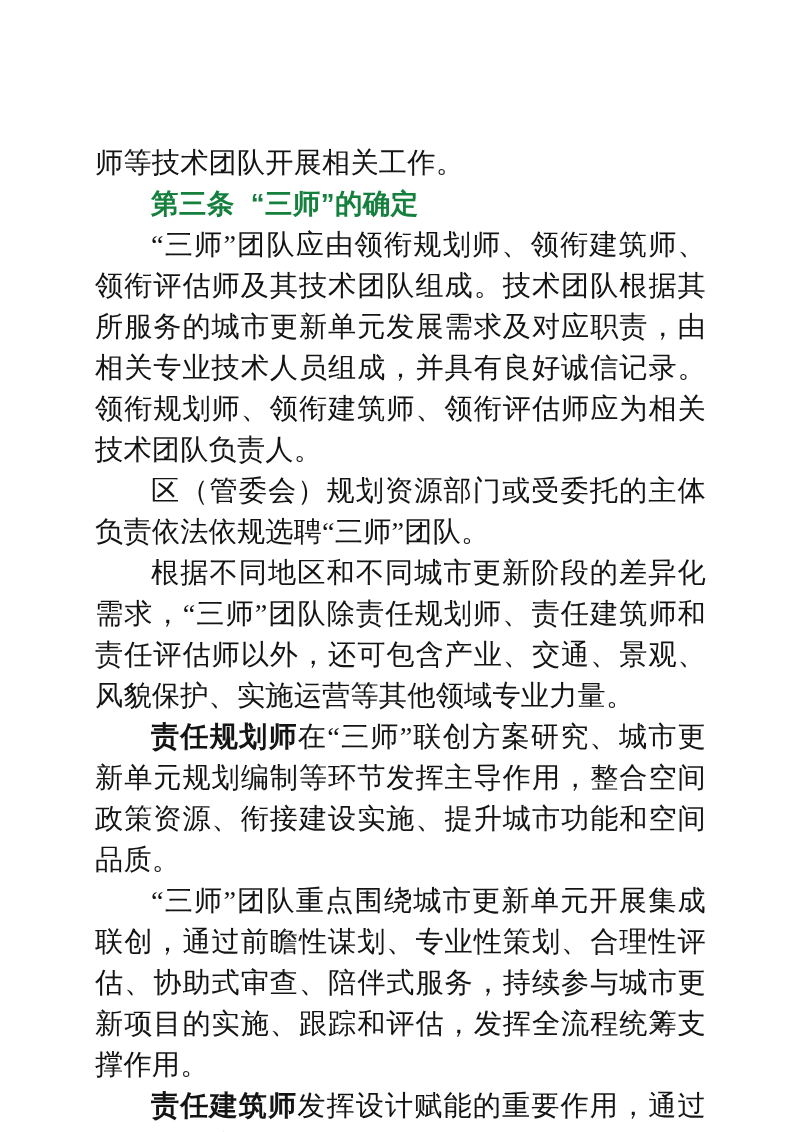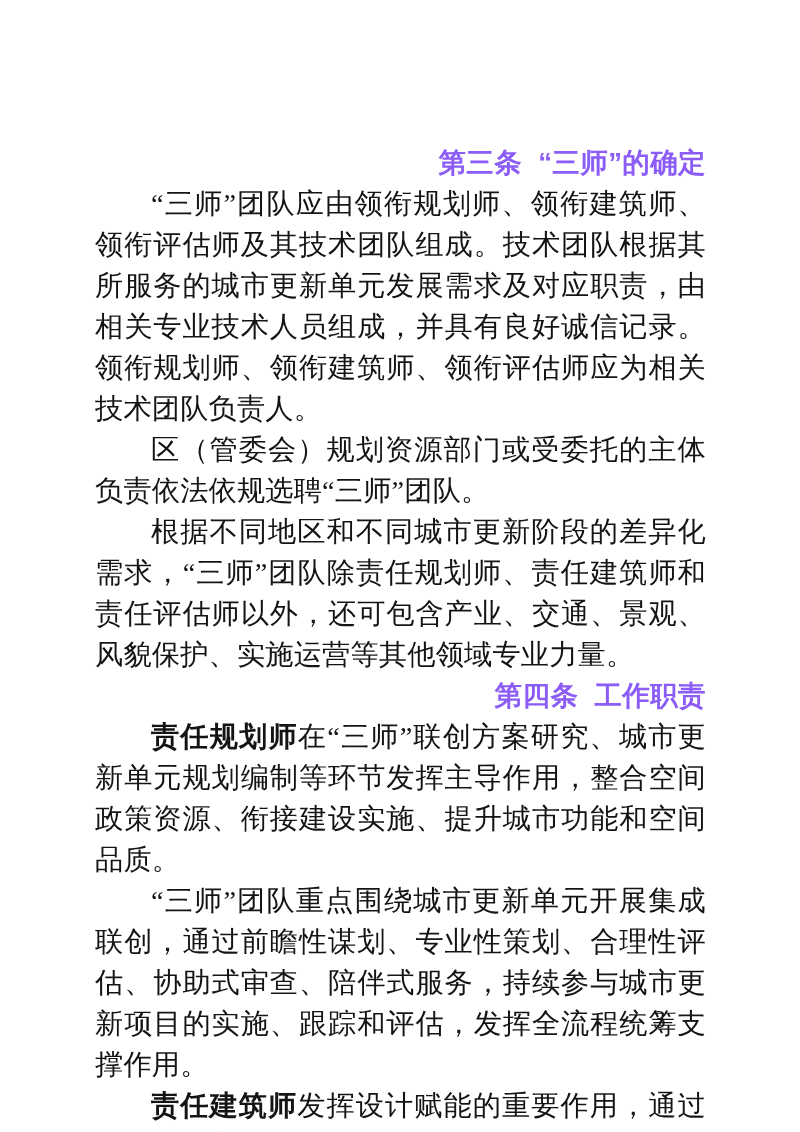--- a/index.html
+++ b/index.html
@@ -42,26 +42,25 @@
   .para.noindent {
     text-indent: 0;
   }
 
   
   .heading {
     font-family: "Liberation Sans", "DejaVu Sans", sans-serif;
     font-size: 27.5px;
     line-height: 41px;
     font-weight: bold;
-    color: #8b5cf6;
+    color: #15803d;
     margin: 0;
     text-indent: 56px;
     letter-spacing: 0.4px;
     white-space: pre;
-    text-align: right;
   }
 
   
   .term {
     font-family: "Liberation Serif", "DejaVu Serif", serif;
     font-weight: bold;
     letter-spacing: 0.2px;
   }
 
   
@@ -77,30 +76,30 @@
     letter-spacing: 3px;
   }
 </style>
 </head>
 <body>
 
 <div class="page">
 
   <div class="content">
 
+    <p class="para noindent">师等技术团队开展相关工作。</p>
 
     <p class="heading">第三条  “三师”的确定</p>
 
     <p class="para">“三师”团队应由领衔规划师、领衔建筑师、领衔评估师及其技术团队组成。技术团队根据其所服务的城市更新单元发展需求及对应职责，由相关专业技术人员组成，并具有良好诚信记录。领衔规划师、领衔建筑师、领衔评估师应为相关技术团队负责人。</p>
 
     <p class="para">区（管委会）规划资源部门或受委托的主体负责依法依规选聘“三师”团队。</p>
 
     <p class="para">根据不同地区和不同城市更新阶段的差异化需求，“三师”团队除责任规划师、责任建筑师和责任评估师以外，还可包含产业、交通、景观、风貌保护、实施运营等其他领域专业力量。</p>
 
-    <p class="heading">第四条  工作职责</p>
 
     <p class="para"><span class="term">责任规划师</span><span>在“三师”联创方案研究、城市更新单元规划编制等环节发挥主导作用，整合空间政策资源、衔接建设实施、提升城市功能和空间品质。</span></p>
 
     <p class="para">“三师”团队重点围绕城市更新单元开展集成联创，通过前瞻性谋划、专业性策划、合理性评估、协助式审查、陪伴式服务，持续参与城市更新项目的实施、跟踪和评估，发挥全流程统筹支撑作用。</p>
 
     <p class="para"><span class="term">责任建筑师</span><span>发挥设计赋能的重要作用，通过高水平方案整合相关专业设计，破解建设领域法规规范标准与城市更新需要不适配的问题，提升城市更新设计建设品质。</span></p>
 
   </div>
 
   <div class="footer">－ 3 －</div>

